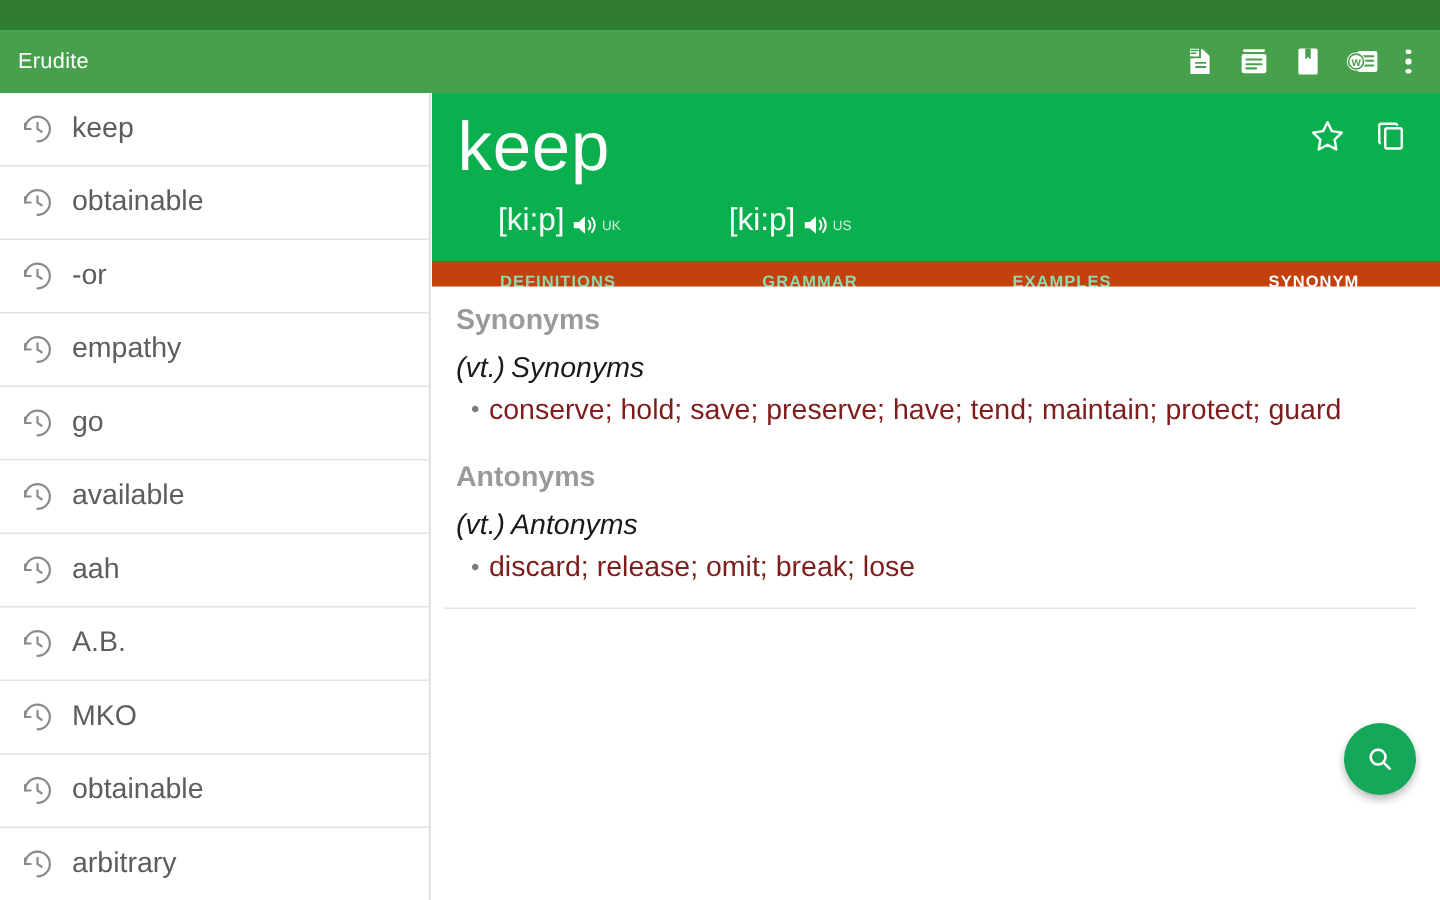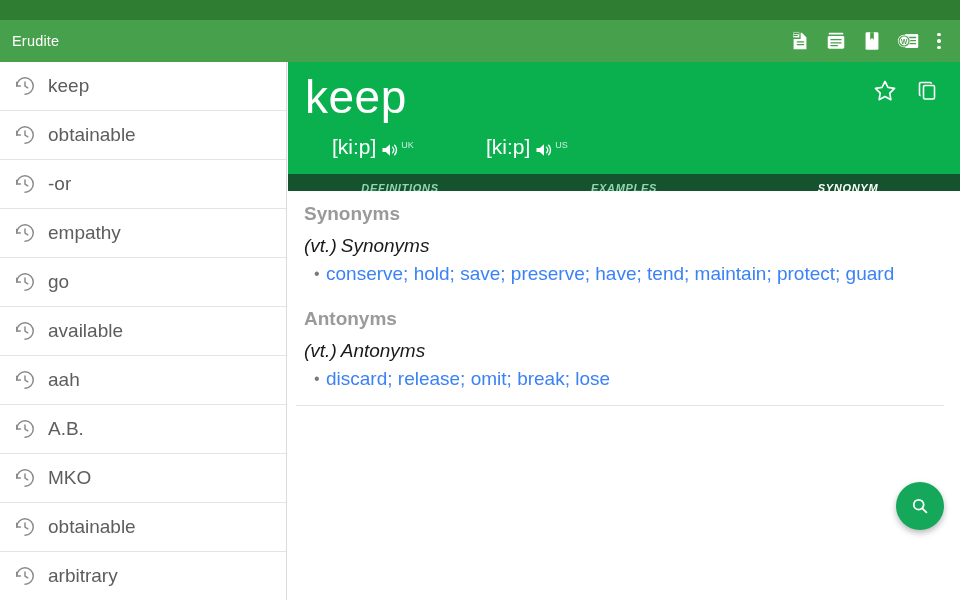--- a/index.html
+++ b/index.html
@@ -78,42 +78,42 @@
     position: absolute; left: 17px; top: 6px;
     color: #ffffff; font-size: 46px; font-weight: 400;
     line-height: 58px; letter-spacing: .5px;
   }
   .phonetics {
     position: absolute; left: 18px; top: 72px;
     display: flex; align-items: flex-end;
   }
   .phon-group { display: flex; align-items: flex-end; margin-right: 46px; margin-left: 26px; }
   .phon-text { color: #ffffff; font-size: 21px; line-height: 26px; }
-  .spk { margin-left: 4px; display: flex; align-items: flex-start; }
+  .spk { margin-left: 4px; display: flex; align-items: center; }
   .spk svg { display: block; }
   .spk-lbl {
     color: #cdeedd; font-size: 9px;
     margin-left: 1px; line-height: 11px;
   }
   .panel-actions {
     position: absolute; right: 12px; top: 8px;
     display: flex; align-items: center;
   }
   .pa-btn {
     width: 42px; height: 42px;
     display: flex; align-items: center; justify-content: center;
   }
   .pa-btn svg { display: block; }
 
   
   .tabs {
     position: absolute; top: 174px; left: 288px;
     width: 672px; height: 28px;
-    background: #14532d;
-    display: flex; align-items: flex-end; font-style: italic;
+    background: #c2410c;
+    display: flex; align-items: flex-end;
   }
   .tab {
     flex: 1; height: 28px;
     display: flex; align-items: center; justify-content: center;
     font-size: 11px; font-weight: bold; letter-spacing: .7px;
     color: #8fd9ae; position: relative;
   }
   .tab.active { color: #ffffff; }
   .tab.active::after {
     content: ""; position: absolute;
@@ -140,21 +140,21 @@
   }
   .pos-tag { margin-right: 4px; }
   .bullet-row {
     display: flex; padding-left: 18px; padding-right: 10px;
   }
   .bullet-dot {
     color: #7a7a7a; font-size: 16px;
     line-height: 28px; flex: 0 0 12px;
   }
   .bullet-text {
-    font-size: 19px; color: #3b82f6;
+    font-size: 19px; color: #7f1d1d;
     line-height: 28px; flex: 1;
   }
   .sec-rule {
     height: 1px; background: #e4e4e4;
     margin: 12px 0 0 0;
   }
 
   
   .fab {
     position: absolute; right: 16px; bottom: 18px;
@@ -385,20 +385,21 @@
             <rect x="8.5" y="6.5" width="11" height="13.5" rx="1.4"></rect>
             <path d="M5.6 16.6a1.4 1.4 0 0 1-1.1-1.4V4.8c0-.8.6-1.3 1.3-1.3h9.3c.7 0 1.3.5 1.3 1.3"></path>
           </svg>
         </span>
       </div>
     </div>
   </div>
 
   <div class="tabs">
     <div class="tab">DEFINITIONS</div>
+    <div class="tab">GRAMMAR</div>
     <div class="tab">EXAMPLES</div>
     <div class="tab active">SYNONYM</div>
   </div>
 
   <div class="content">
 
     <div class="sec-heading">Synonyms</div>
     <div class="pos-line">
       <span class="pos-tag">(vt.)</span><span>Synonyms</span>
     </div>

